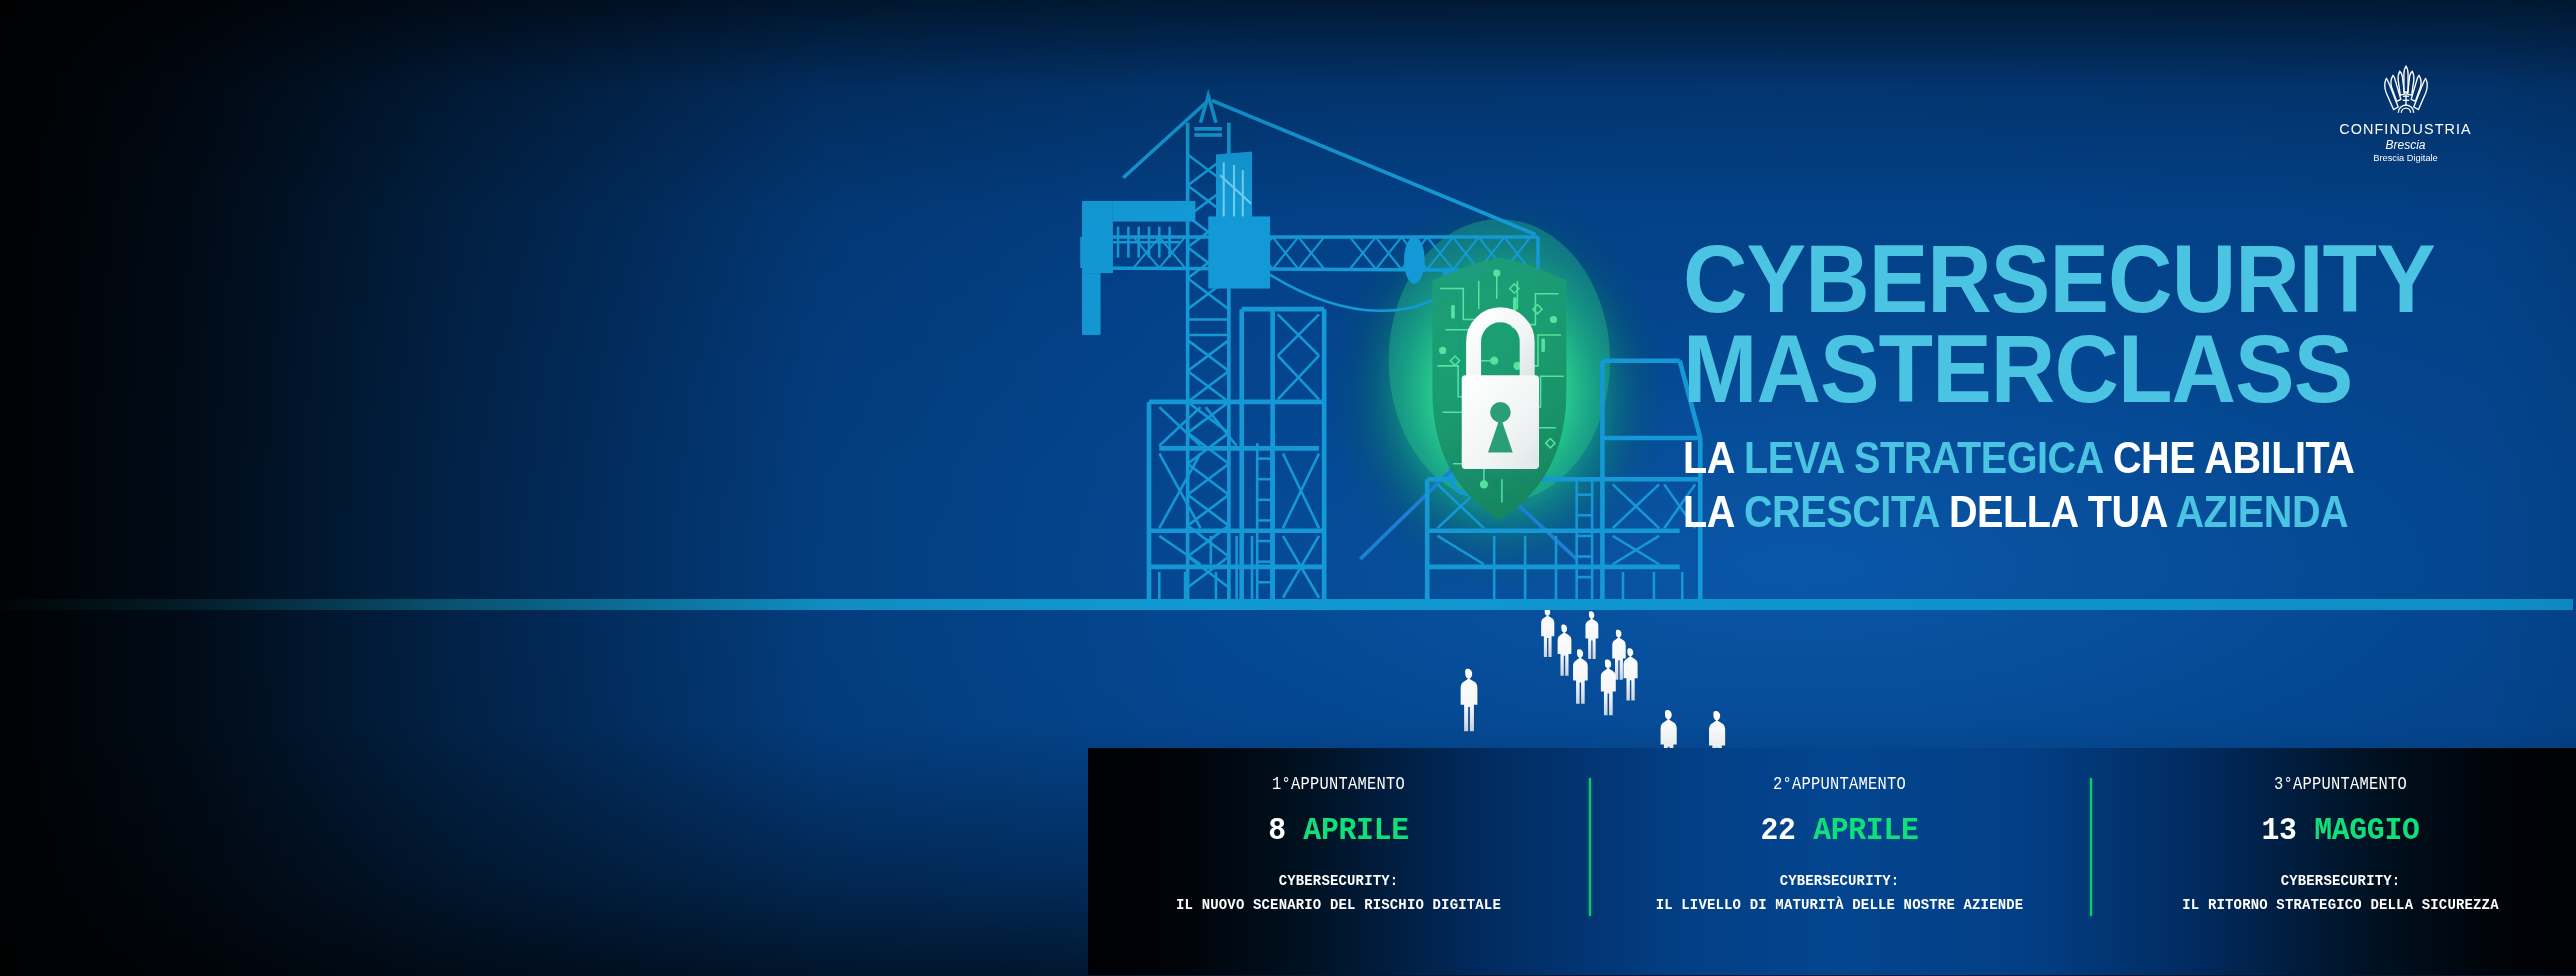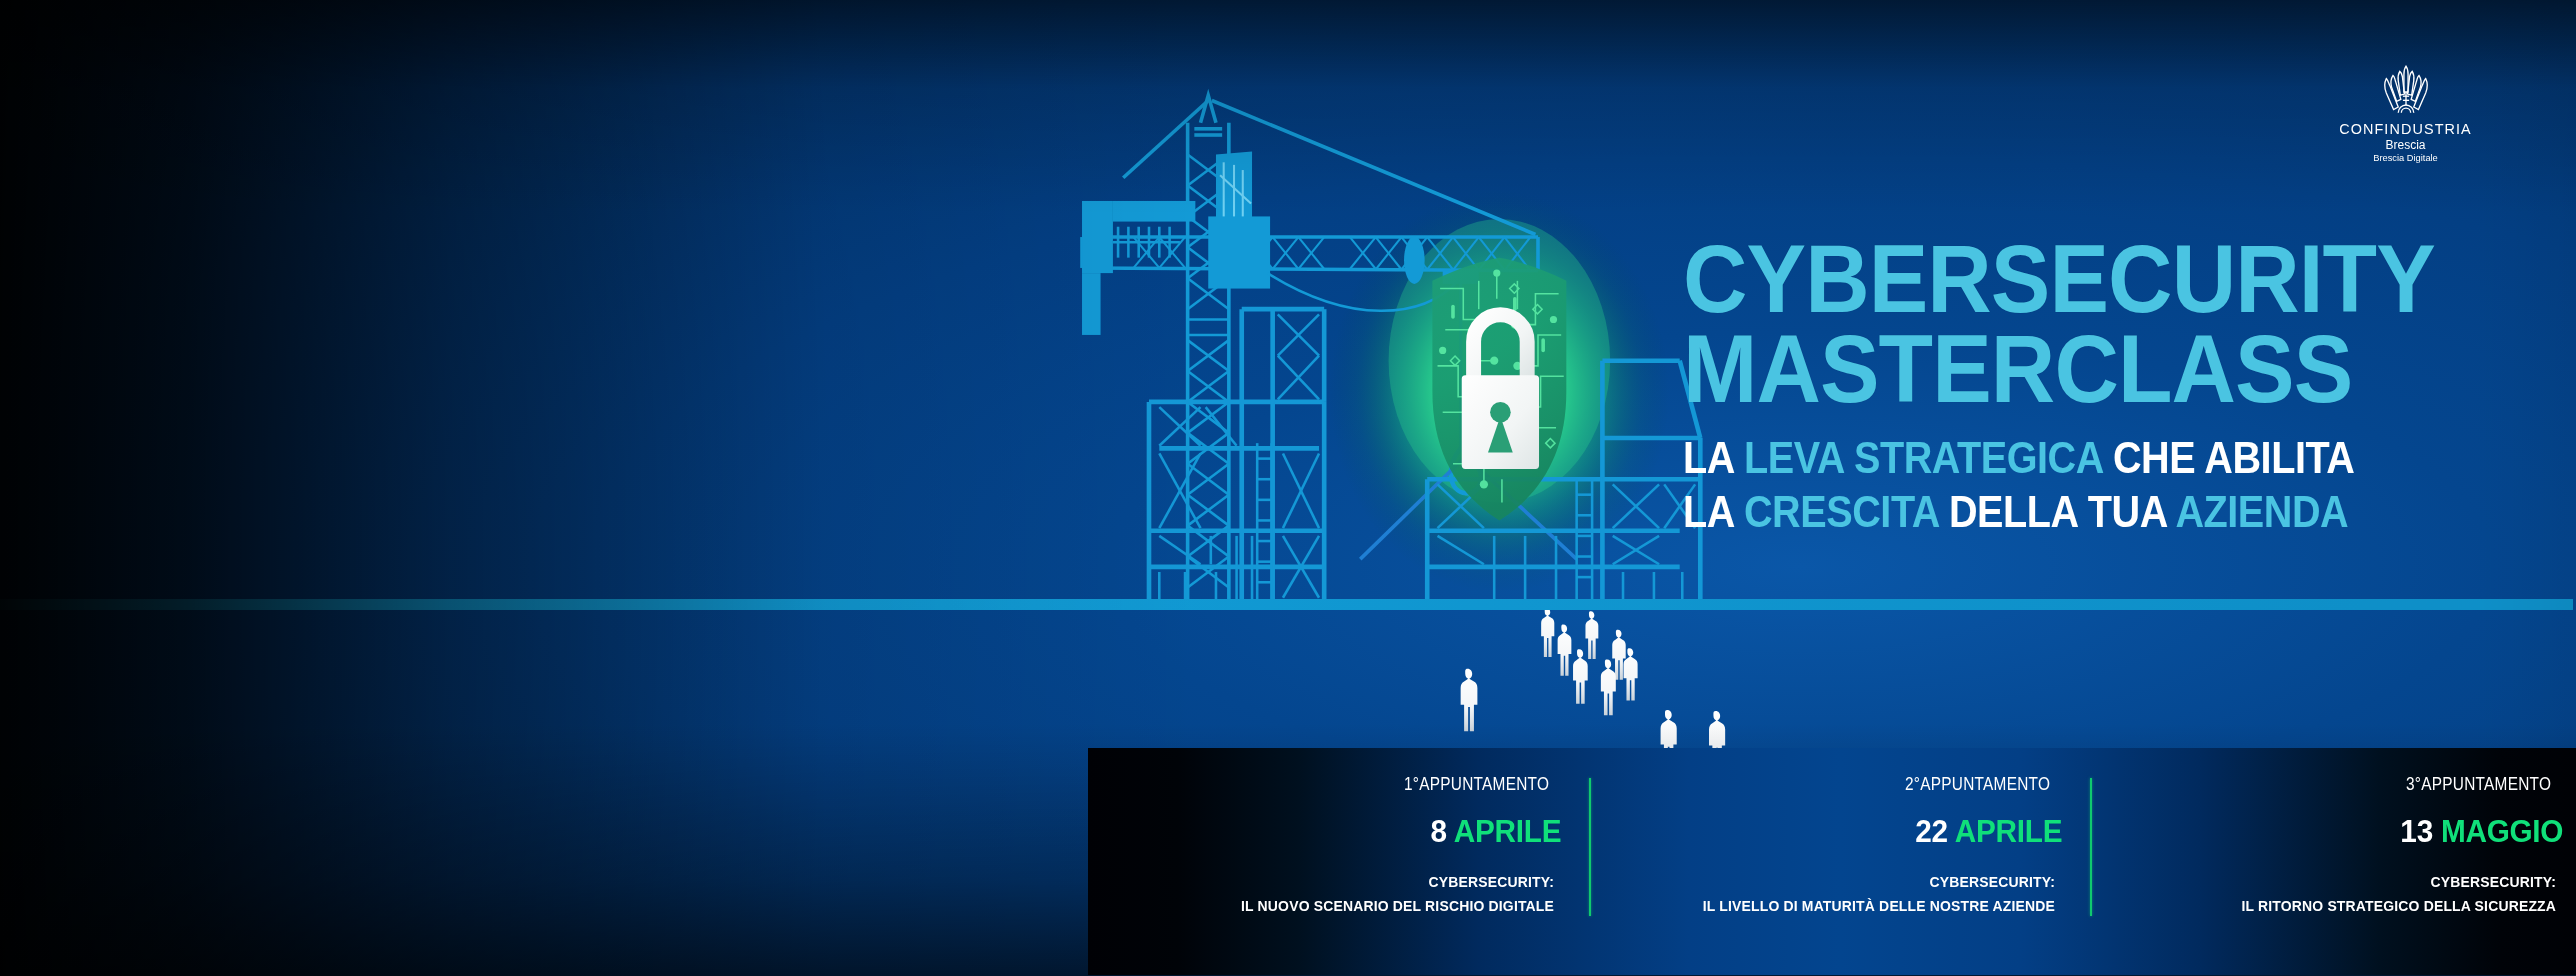--- a/index.html
+++ b/index.html
@@ -93,21 +93,21 @@
     left:2323px; top:63px;
     width:165px;
     text-align:center;
     color:#fff;
   }
   .logo svg{ display:block; margin:0 auto 3.1px; }
   .logo-name{
     font-size:14.4px; letter-spacing:1.1px; font-weight:400;
     line-height:1; white-space:nowrap;
   }
-  .logo-city{ font-size:12px; font-weight:400; margin-top:2.6px; line-height:1; }
+  .logo-city{ font-size:12px; font-weight:400; margin-top:2.6px; line-height:1;font-style:italic; }
   .logo-dept{ font-size:9.3px; font-weight:400; margin-top:2.6px; line-height:1; }
 
   
   .dates-panel{
     position:absolute;
     left:1088px; top:748px;
     width:1503px; height:227px;
     background:
       linear-gradient(90deg,
         #000105 0%, #000308 6%, #00101f 14%,
@@ -116,24 +116,25 @@
         #000308 94%, #000105 100%);
     display:flex;
     align-items:flex-start;
   }
   .panel-inner{
     display:flex; width:100%; height:100%;
     padding-top:26px; box-sizing:border-box;
   }
   .date-col{
     flex:1 1 0;
-    text-align:right;
+    text-align:center;
     position:relative;
-    padding:0 11px;
+    padding:0 17px;
     box-sizing:border-box;
+    font-family:Liberation Mono, monospace;
   }
   .date-col + .date-col::before{
     content:"";
     position:absolute;
     left:0; top:4.1px;
     width:2.1px; height:138px;
     background:#10c96e;
     box-shadow:0 0 3.1px rgba(16,201,110,.65);
   }
   .appt{

